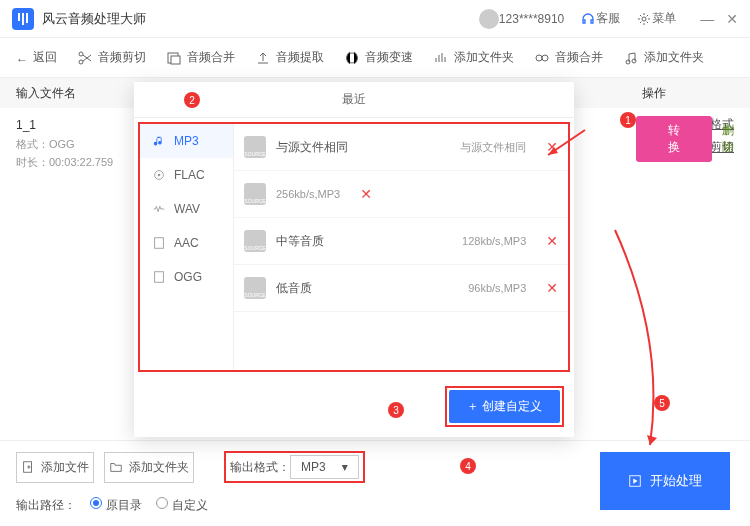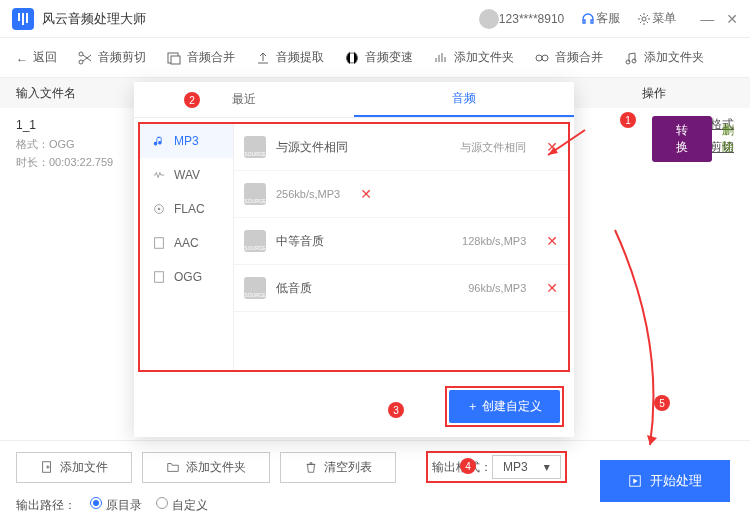--- a/index.html
+++ b/index.html
@@ -30,21 +30,21 @@
 
 
 .file-row { padding: 10px 16px; font-size: 12px; color: #555; position: relative; }
 .file-name { color: #333; margin-bottom: 4px; }
 .file-meta { color: #999; font-size: 11px; line-height: 1.6; }
 
 
 .row-actions { position: absolute; right: 16px; top: 116px; display: flex; flex-direction: column; gap: 6px; font-size: 12px; z-index: 1; }
 .action-line { display: flex; align-items: center; gap: 6px; color: #555; }
 .action-btns { display: flex; gap: 10px; align-items: center; }
-.btn-convert { background: #701a75; color: #fff; padding: 6px 24px; border-radius: 3px; border: none; font-size: 12px; cursor: pointer; }
+.btn-convert { background: #ec4899; color: #fff; padding: 6px 32px; border-radius: 3px; border: none; font-size: 12px; cursor: pointer; }
 .link-del { color: #4d7c0f; cursor: pointer; }
 
 
 .panel { position: absolute; left: 134px; top: 82px; width: 440px; height: 355px; background: #fff; box-shadow: 0 4px 20px rgba(0,0,0,.15); z-index: 5; display: flex; flex-direction: column; }
 .panel-tabs { display: flex; height: 36px; border-bottom: 1px solid #eee; }
 .ptab { flex: 1; display: flex; align-items: center; justify-content: center; font-size: 12px; color: #666; cursor: pointer; }
 .ptab.active { color: #2f74ff; border-bottom: 2px solid #2f74ff; }
 .panel-body { flex: 1; display: flex; border: 2px solid #e33; margin: 4px; }
 .fmt-list { width: 94px; border-right: 1px solid #eee; }
 .fmt-item { display: flex; align-items: center; gap: 8px; padding: 10px 12px; font-size: 12px; color: #666; cursor: pointer; }
@@ -57,25 +57,25 @@
 .q-label { flex: 1; color: #555; }
 .q-info { color: #999; margin-right: 20px; font-size: 11px; }
 .q-del { color: #e44; cursor: pointer; font-size: 14px; }
 .panel-footer { padding: 10px; display: flex; justify-content: flex-end; }
 .btn-create { background: #2f74ff; color: #fff; border: none; padding: 8px 18px; font-size: 12px; border-radius: 2px; cursor: pointer; border: 2px solid #e33; outline-offset: -2px; }
 .btn-create-wrap { border: 2px solid #e33; padding: 2px; }
 
 
 .bottom { position: absolute; left: 0; right: 0; bottom: 0; height: 86px; border-top: 1px solid #eee; padding: 10px 16px; }
 .bottom-row1 { display: flex; align-items: center; gap: 10px; }
-.bbtn { display: flex; align-items: center; gap: 6px; border: 1px solid #ccc; padding: 6px 23px; font-size: 12px; color: #555; background: #fff; cursor: pointer; }
+.bbtn { display: flex; align-items: center; gap: 6px; border: 1px solid #ccc; padding: 6px 4px; font-size: 12px; color: #555; background: #fff; cursor: pointer; }
 .out-fmt { display: flex; align-items: center; gap: 0; font-size: 12px; color: #555; margin-left: 20px; }
 .select { border: 1px solid #ccc; padding: 4px 10px; display: flex; align-items: center; gap: 16px; font-size: 12px; cursor: pointer; }
 .out-fmt-redbox { border: 2px solid #e33; padding: 2px 4px; }
-.btn-start { position: absolute; right: 20px; bottom: 24px; background: #2f74ff; color: #fff; border: none; padding: 12px 28px; font-size: 13px; cursor: pointer; display: flex; align-items: center; gap: 8px; }
+.btn-start { position: absolute; right: 20px; bottom: 16px; background: #2f74ff; color: #fff; border: none; padding: 20px 28px; font-size: 13px; cursor: pointer; display: flex; align-items: center; gap: 8px; }
 .bottom-row2 { margin-top: 14px; display: flex; align-items: center; gap: 14px; font-size: 12px; color: #555; }
 .radio { display: flex; align-items: flex-start; gap: 4px; }
 .radio-dot { width: 12px; height: 12px; border-radius: 50%; border: 1px solid #999; display: inline-flex; align-items: center; justify-content: center; }
 .radio-dot.on { border-color: #2f74ff; }
 .radio-dot.on::after { content: ""; width: 6px; height: 6px; background: #2f74ff; border-radius: 50%; }
 
 
 .num { position: absolute; width: 16px; height: 16px; background: #e33; color: #fff; border-radius: 50%; font-size: 10px; display: flex; align-items: center; justify-content: center; z-index: 20; }
 .arrow { position: absolute; z-index: 15; }
 
@@ -205,42 +205,41 @@
   </div>
   <div class="action-btns" style="position:absolute; right:0; top:0;">
     <button class="btn-convert">转换</button>
     <span class="link-del">删除</span>
   </div>
 </div>
 
 <div class="panel">
   <div class="panel-tabs">
     <div class="ptab">最近</div>
-    <div class="ptab active">音频</div>
   </div>
   <div class="panel-body">
     <div class="fmt-list">
       <div class="fmt-item active">
         <svg class="fmt-icon" viewBox="0 0 16 16">
             <path fill="#2f74ff" d="M6 3v8a2 2 0 11-1-1.7V5l6-1v6a2 2 0 11-1-1.7V3L6 3z"></path>
           </svg>
         <span>MP3</span>
       </div>
       <div class="fmt-item">
         <svg class="fmt-icon" viewBox="0 0 16 16">
-            <path fill="none" stroke="#999" d="M2 8h2l1-3 2 6 2-6 1 3h4"></path>
-          </svg>
-        <span>WAV</span>
-      </div>
-      <div class="fmt-item">
-        <svg class="fmt-icon" viewBox="0 0 16 16">
             <circle cx="8" cy="8" r="5" fill="none" stroke="#999"></circle>
             <circle cx="8" cy="8" r="1.5" fill="#999"></circle>
           </svg>
         <span>FLAC</span>
+      </div>
+      <div class="fmt-item">
+        <svg class="fmt-icon" viewBox="0 0 16 16">
+            <path fill="none" stroke="#999" d="M2 8h2l1-3 2 6 2-6 1 3h4"></path>
+          </svg>
+        <span>WAV</span>
       </div>
       <div class="fmt-item">
         <svg class="fmt-icon" viewBox="0 0 16 16">
             <rect x="3" y="2" width="10" height="12" fill="none" stroke="#999"></rect>
           </svg>
         <span>AAC</span>
       </div>
       <div class="fmt-item">
         <svg class="fmt-icon" viewBox="0 0 16 16">
             <rect x="3" y="2" width="10" height="12" fill="none" stroke="#999"></rect>
@@ -291,26 +290,20 @@
           <path stroke="#666" d="M7 8h4M9 6v4"></path>
         </svg>
       <span>添加文件</span>
     </button>
     <button class="bbtn">
       <svg width="14" height="14" viewBox="0 0 16 16">
           <path fill="none" stroke="#666" d="M2 4h4l1 2h7v7H2z"></path>
         </svg>
       <span>添加文件夹</span>
     </button>
-    <button class="bbtn">
-      <svg width="14" height="14" viewBox="0 0 16 16">
-          <path fill="none" stroke="#666" d="M4 5h8l-1 9H5zM3 5h10M7 3h2v2H7z"></path>
-        </svg>
-      <span>清空列表</span>
-    </button>
     <div class="out-fmt out-fmt-redbox">
       <span>输出格式：</span>
       <div class="select">
         <span>MP3</span>
         <span>▾</span>
       </div>
     </div>
   </div>
   <button class="btn-start">
     <svg width="14" height="14" viewBox="0 0 16 16">

